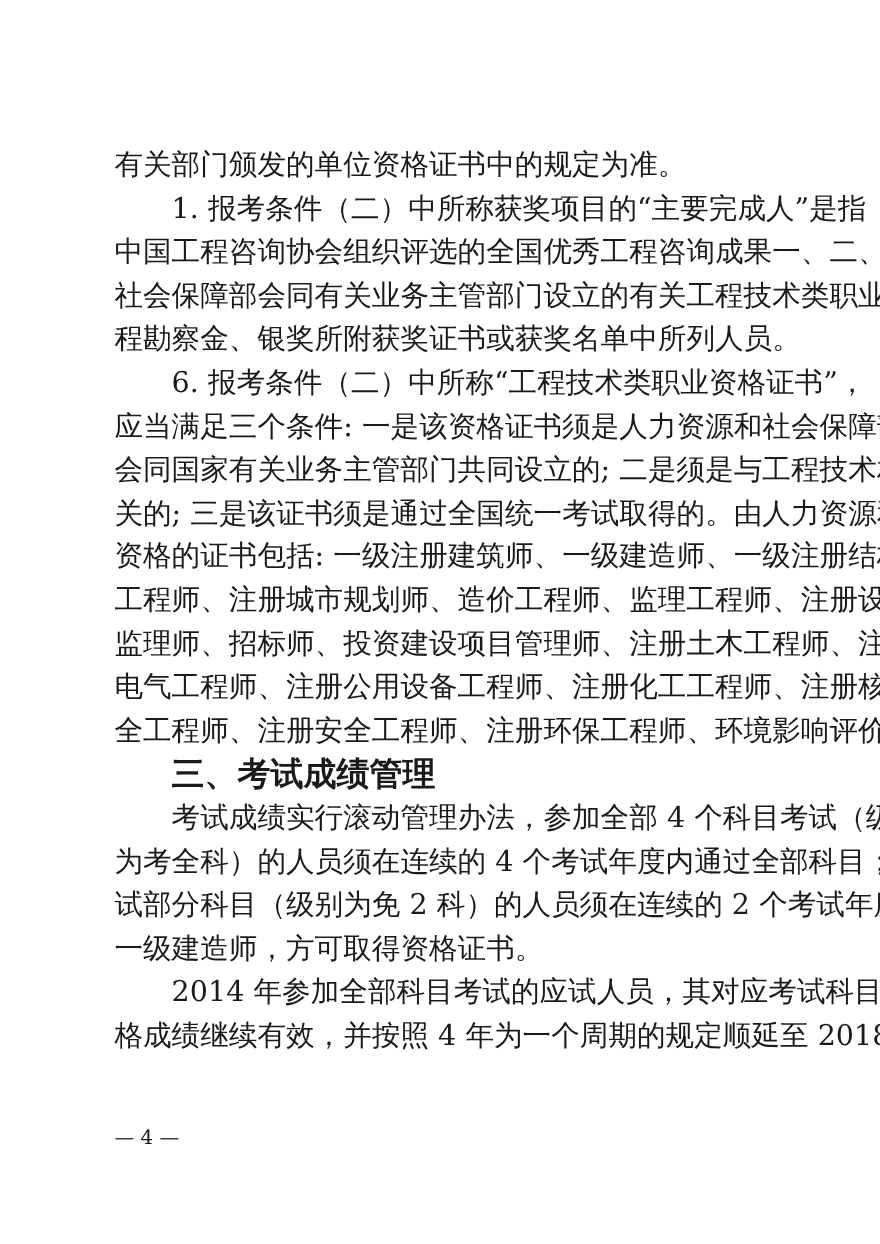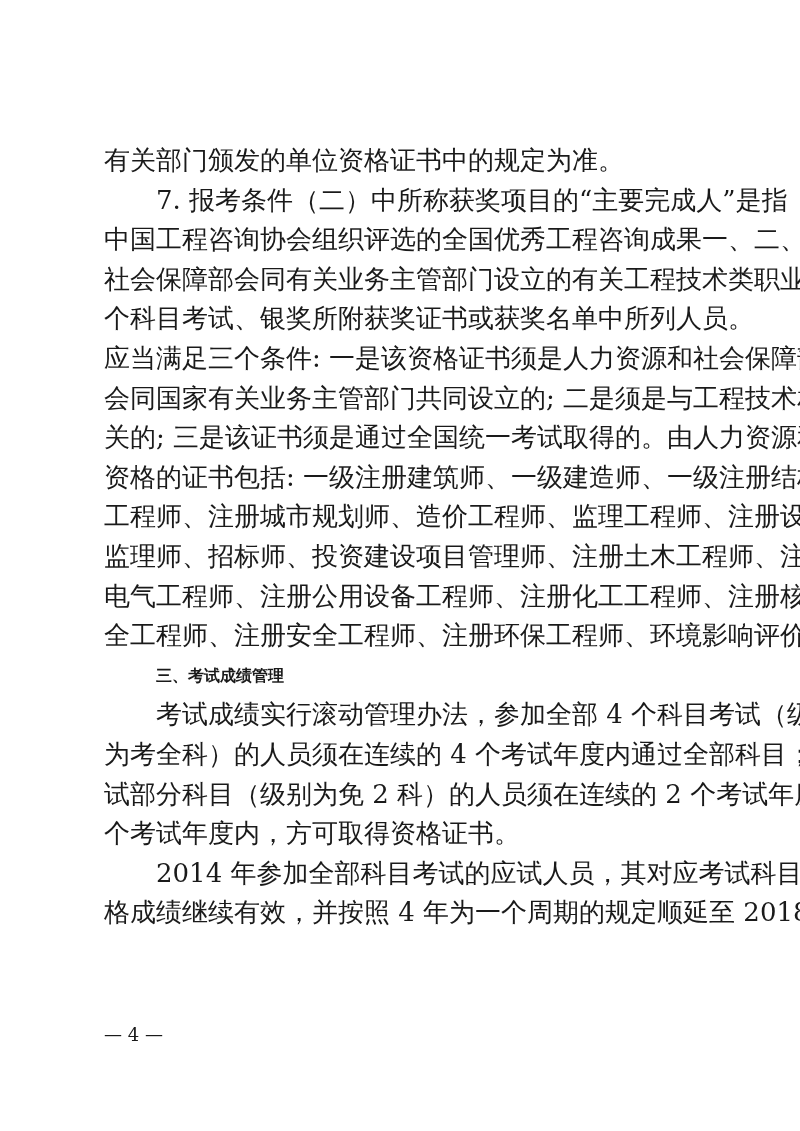--- a/index.html
+++ b/index.html
@@ -1,61 +1,62 @@
 <!DOCTYPE html>
 <html><head>
 <meta charset="utf-8">
 <style>
   html, body { margin: 0; padding: 0; background: #ffffff; }
   body { width: 800px; height: 1131px; position: relative; overflow: hidden; }
-  .page { position: absolute; left: 104px; top: 141px; width: 590px; }
+  .page { position: absolute; left: 104px; top: 131px; width: 590px; }
   .line {
     font-family: "DejaVu Serif", "Liberation Serif", serif;
     font-size: 26px;
     line-height: 39.6px;
     height: 39.6px;
     color: #1a1a1a;
     white-space: nowrap;
     text-align: justify;
     text-align-last: justify;
     letter-spacing: 0px;
   }
   .line.last { text-align-last: left; }
   .indent { padding-left: 52px; }
   .heading {
     font-family: "DejaVu Sans", "Liberation Sans", sans-serif;
     font-weight: bold;
-    font-size: 16px;
+    font-size: 30px;
     text-align-last: left;
   }
   .pagenum {
     position: absolute; left: 104px; top: 1024px;
     font-family: "DejaVu Serif", "Liberation Serif", serif;
     font-size: 18px; color: #1a1a1a;
   }
 </style>
 </head>
 <body>
 
 <div class="page">
   <div class="line last">有关部门颁发的单位资格证书中的规定为准。</div>
-  <div class="line indent">7. 报考条件（二）中所称获奖项目的“主要完成人”是指</div>
+  <div class="line indent">1. 报考条件（二）中所称获奖项目的“主要完成人”是指</div>
   <div class="line">中国工程咨询协会组织评选的全国优秀工程咨询成果一、二、三</div>
   <div class="line">社会保障部会同有关业务主管部门设立的有关工程技术类职业</div>
-  <div class="line last">个科目考试、银奖所附获奖证书或获奖名单中所列人员。</div>
+  <div class="line last">程勘察金、银奖所附获奖证书或获奖名单中所列人员。</div>
+  <div class="line indent">6. 报考条件（二）中所称“工程技术类职业资格证书”，</div>
   <div class="line">应当满足三个条件: 一是该资格证书须是人力资源和社会保障部</div>
   <div class="line">会同国家有关业务主管部门共同设立的; 二是须是与工程技术相</div>
   <div class="line">关的; 三是该证书须是通过全国统一考试取得的。由人力资源和</div>
   <div class="line">资格的证书包括: 一级注册建筑师、一级建造师、一级注册结构</div>
   <div class="line">工程师、注册城市规划师、造价工程师、监理工程师、注册设备</div>
   <div class="line">监理师、招标师、投资建设项目管理师、注册土木工程师、注册</div>
   <div class="line">电气工程师、注册公用设备工程师、注册化工工程师、注册核安</div>
   <div class="line">全工程师、注册安全工程师、注册环保工程师、环境影响评价工</div>
   <div class="line indent heading">三、考试成绩管理</div>
   <div class="line indent">考试成绩实行滚动管理办法，参加全部 4 个科目考试（级别</div>
   <div class="line">为考全科）的人员须在连续的 4 个考试年度内通过全部科目；免</div>
   <div class="line">试部分科目（级别为免 2 科）的人员须在连续的 2 个考试年度内</div>
-  <div class="line last">个考试年度内，方可取得资格证书。</div>
+  <div class="line last">一级建造师，方可取得资格证书。</div>
   <div class="line indent">2014 年参加全部科目考试的应试人员，其对应考试科目的合</div>
   <div class="line">格成绩继续有效，并按照 4 年为一个周期的规定顺延至 2018 年。</div>
 </div>
 
 <div class="pagenum">— 4 —</div>
 
 </body></html>

